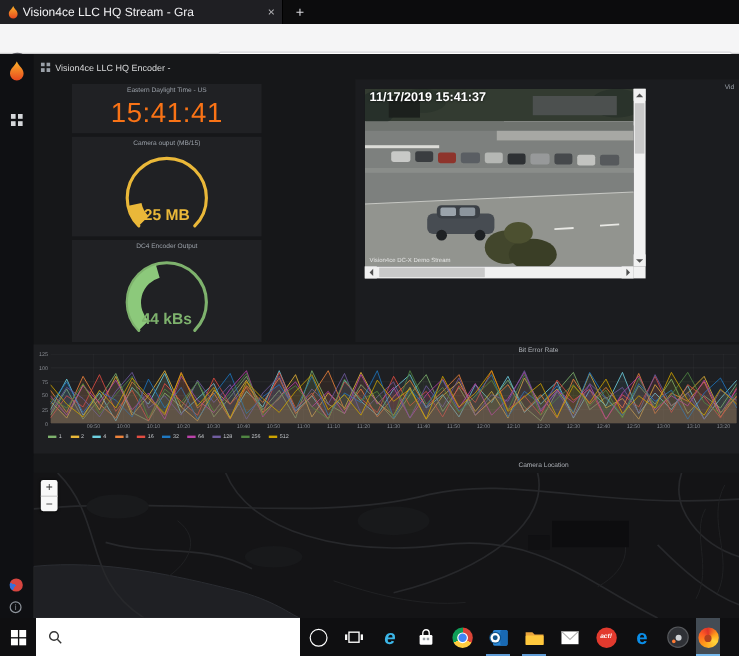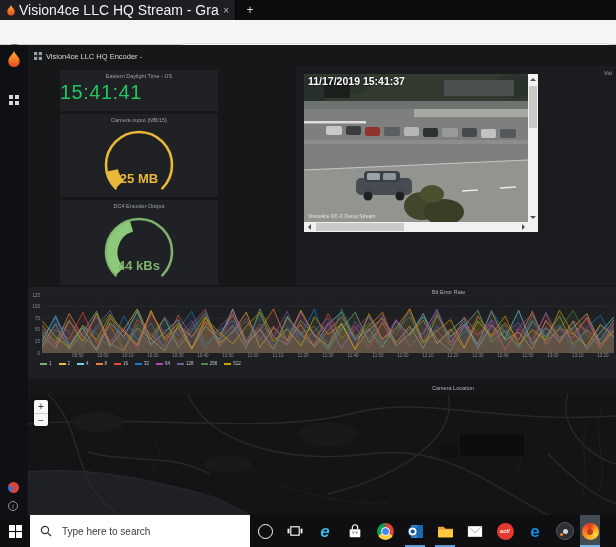--- a/index.html
+++ b/index.html
@@ -1,38 +1,38 @@
 <!DOCTYPE html>
 <html><head>
 <meta charset="utf-8">
 <style>
   html,body{margin:0;padding:0;}
   body{width:616px;height:547px;overflow:hidden;background:#000;font-family:"Liberation Sans",sans-serif;position:relative;}
   .abs{position:absolute;}
   
   #tabbar{left:0;top:0;width:616px;height:20px;background:#0c0c0d;}
   #tab-active{left:0;top:0;width:236px;height:20px;background:#1f1f23;display:flex;align-items:center;padding:0 6px;box-sizing:border-box;border-right:1px solid #000;}
-  #tab-title{color:#f1f1f3;font-size:14px;white-space:nowrap;overflow:hidden;flex:1;margin-left:3px;}
+  #tab-title{color:#f1f1f3;font-size:10px;white-space:nowrap;overflow:hidden;flex:1;margin-left:3px;}
   #tab-close{color:#b8b8bc;font-size:10px;margin-left:4px;}
   #newtab{left:242px;top:0;width:16px;height:20px;color:#d7d7db;font-size:12px;text-align:center;line-height:20px;}
   #navbar{left:0;top:20px;width:616px;height:25px;background:#f5f5f6;border-bottom:1px solid #ccccce;box-sizing:border-box;}
   .navbtn{top:24px;width:17px;height:17px;color:#49494f;font-size:12px;text-align:center;line-height:17px;}
   #nav-back{left:5px;border:1.3px solid #55555c;border-radius:50%;line-height:15px;}
   #nav-fwd{left:28px;color:#b6b6ba;}
   #nav-reload{left:47px;}
   #nav-home{left:65px;}
   #urlbar{left:182px;top:23px;width:428px;height:19px;background:#fff;border:1px solid #d8d8dc;border-radius:2px;box-sizing:border-box;display:flex;align-items:center;}
   #urltext{font-size:9px;color:#737378;white-space:nowrap;overflow:hidden;margin-left:5px;}
   #urltext b{color:#1b1b1f;font-weight:700;}
   
   #page{left:0;top:45px;width:616px;height:470px;background:#161719;overflow:hidden;}
   #g-sidebar{left:0;top:45px;width:28px;height:470px;background:#0f1013;}
   .panel{background:#202124;box-sizing:border-box;overflow:hidden;}
   .ptitle{font-size:5.5px;color:#9aa0a8;text-align:center;width:100%;position:absolute;top:3px;left:0;}
-  #clock-time{width:100%;text-align:left;position:absolute;top:11px;color:#22c55e;font-size:20px;letter-spacing:.5px;}
+  #clock-time{width:100%;text-align:center;position:absolute;top:11px;color:#f97316;font-size:23px;letter-spacing:.5px;}
   
   .sb{background:#f1f1f1;}
   .sb-btn{position:absolute;width:10px;height:10px;background:#f1f1f1;display:flex;align-items:center;justify-content:center;}
   .tri{width:0;height:0;border:3px solid transparent;}
   .thumb{position:absolute;background:#c9c9c9;}
   
   #graph-panel{left:28px;top:287px;width:588px;height:91px;}
   .ylab{position:absolute;font-size:4.5px;color:#8a8e94;left:2px;width:10px;text-align:right;}
   .xlab{position:absolute;font-size:4.5px;color:#8a8e94;width:24px;text-align:center;top:66px;}
   #legend{position:absolute;left:12px;top:74px;display:flex;gap:7px;align-items:center;}
@@ -384,21 +384,20 @@
         <rect x="7.6" y="0" width="6.4" height="6.4" fill="#fff"></rect>
       <rect x="0" y="7.6" width="6.4" height="6.4" fill="#fff"></rect>
         <rect x="7.6" y="7.6" width="6.4" height="6.4" fill="#fff"></rect>
     </svg>
   </div>
   <div id="tb-search">
     <svg width="12" height="12" viewBox="0 0 12 12" style="margin:0 8px 0 10px">
       <circle cx="5" cy="5" r="3.6" fill="none" stroke="#333" stroke-width="1.2"></circle>
       <line x1="7.8" y1="7.8" x2="11" y2="11" stroke="#333" stroke-width="1.2"></line>
     </svg>
-    <input type="text" placeholder="Type here to search" style="">
   </div>
   <div class="tb-slot">
     <div style="width:13px;height:13px;border:1.5px solid #fff;border-radius:50%;"></div>
   </div>
   <div class="tb-slot">
     <svg width="16" height="14" viewBox="0 0 17 15">
       <rect x="4" y="3" width="9" height="9" fill="none" stroke="#fff" stroke-width="1.2"></rect>
       <rect x="0.5" y="5" width="2" height="5" fill="#fff"></rect>
         <rect x="14.5" y="5" width="2" height="5" fill="#fff"></rect>
     </svg>

